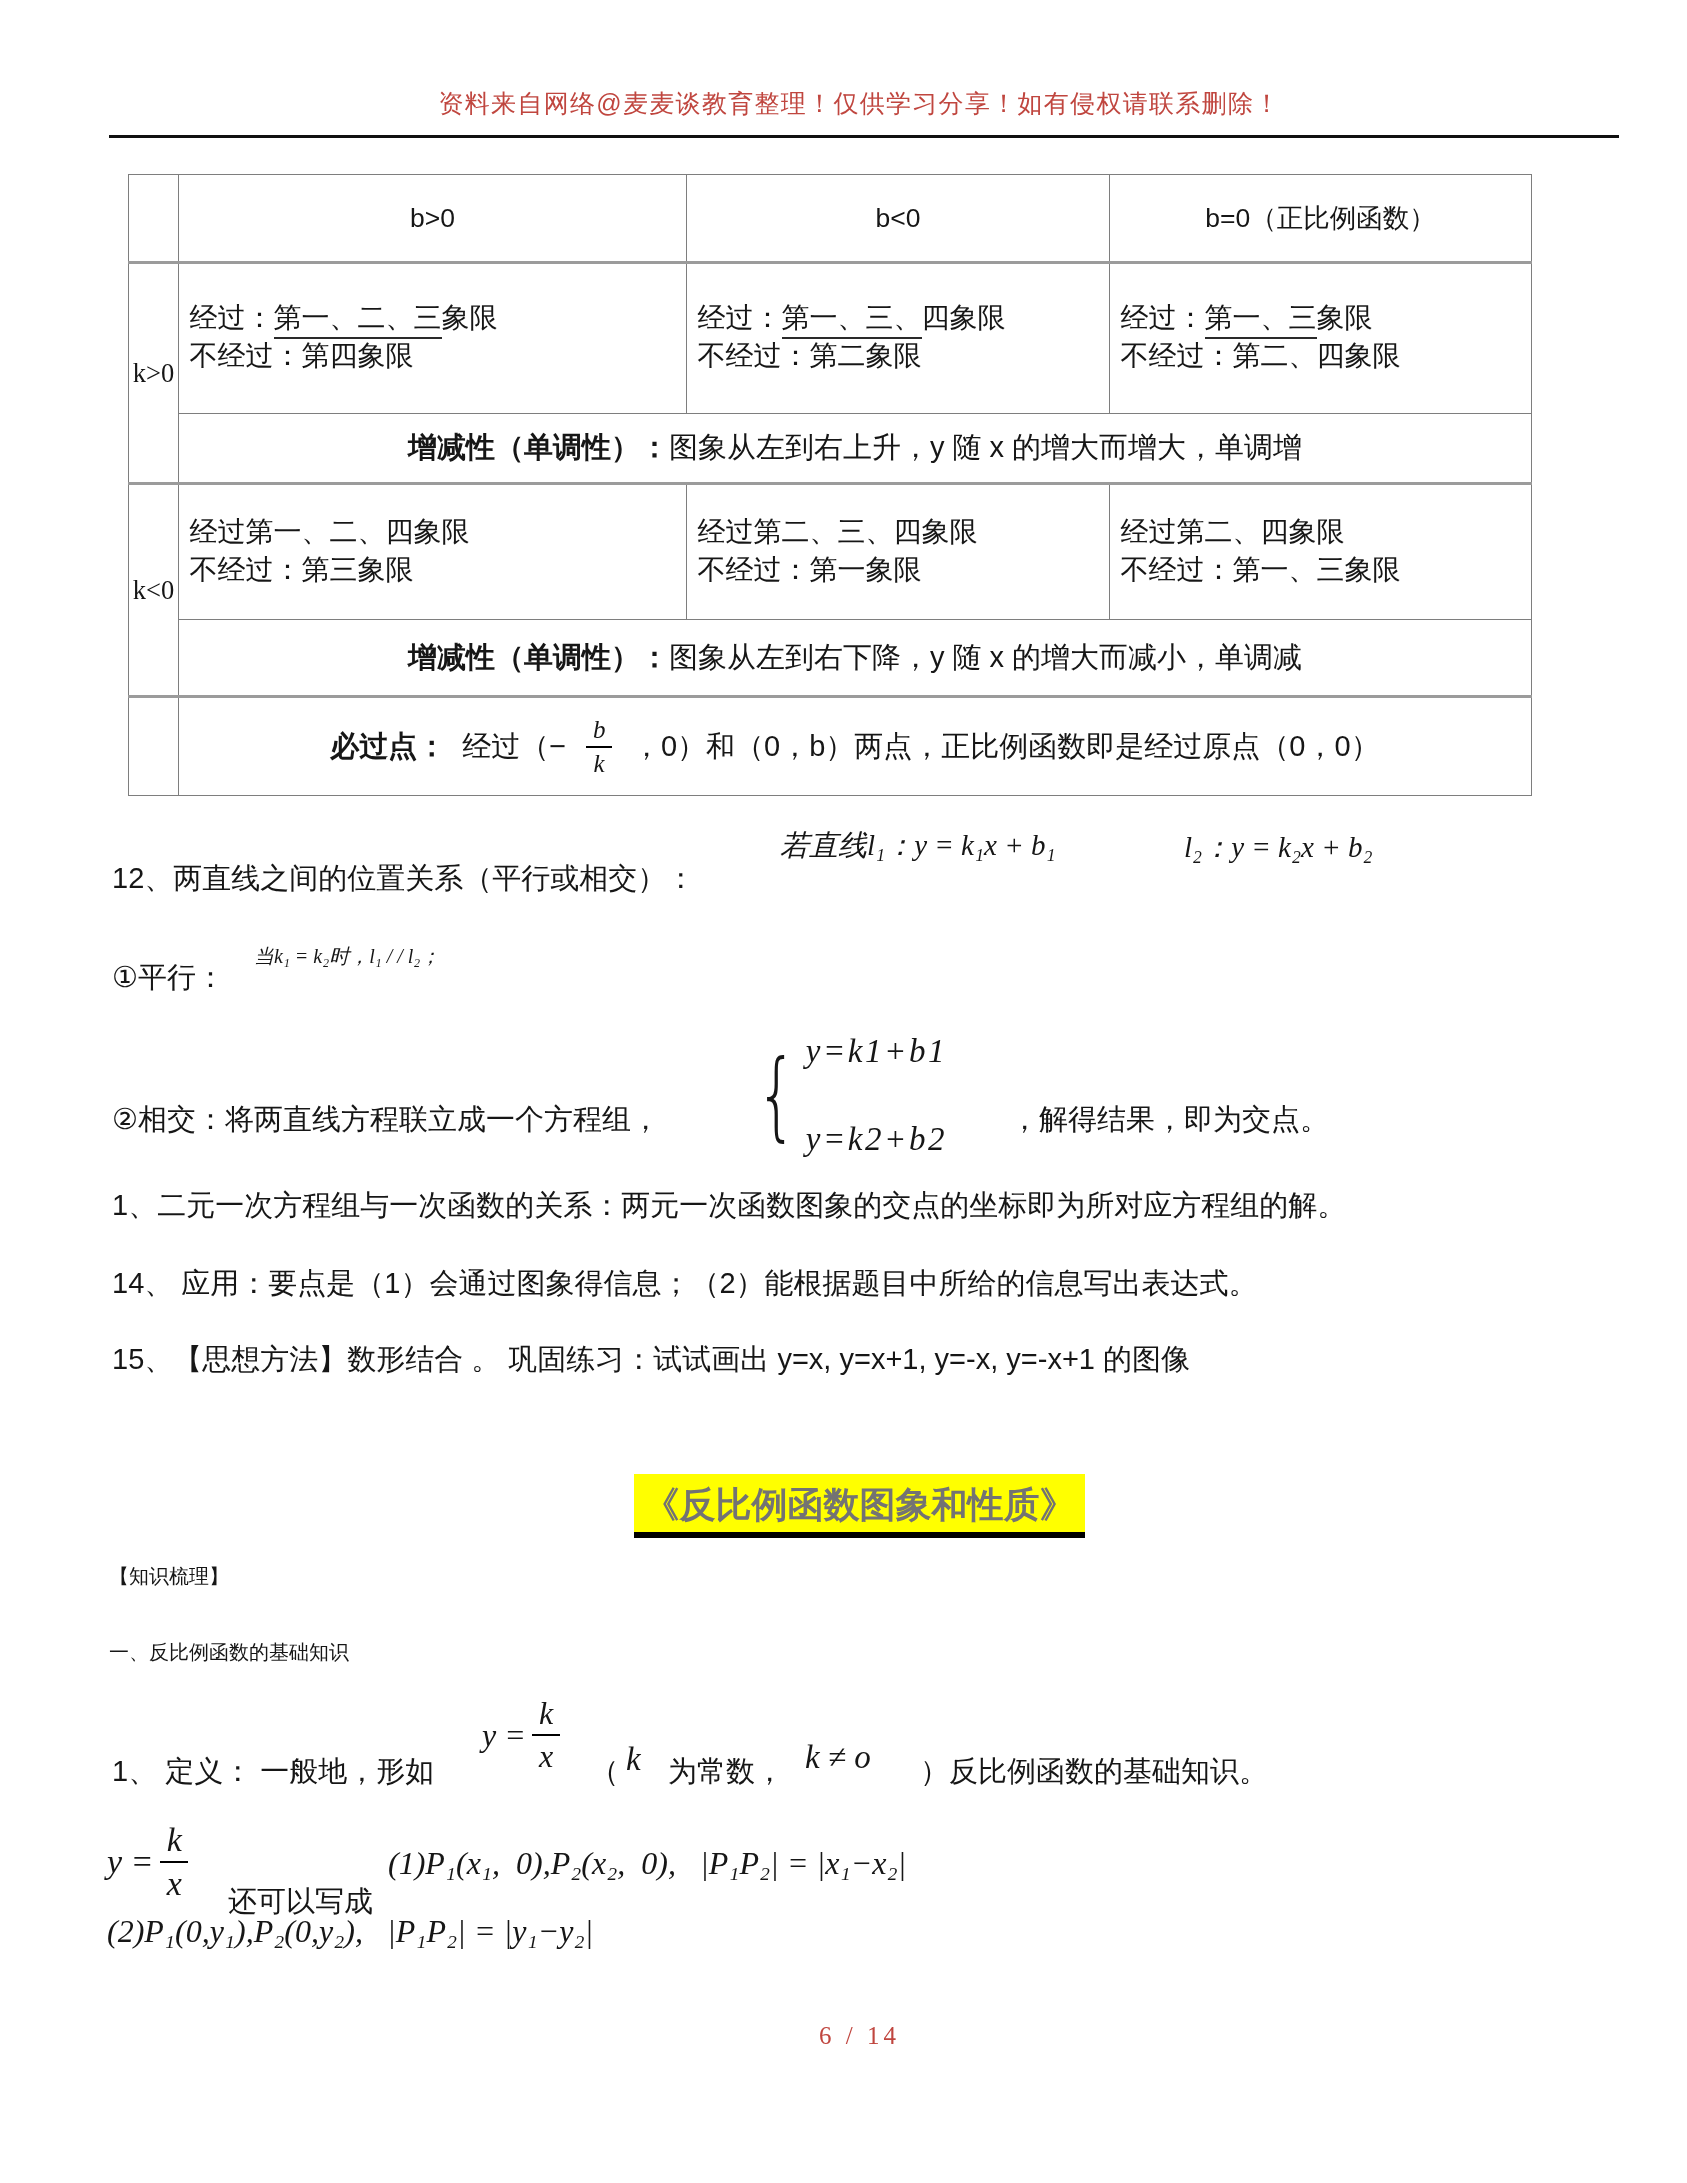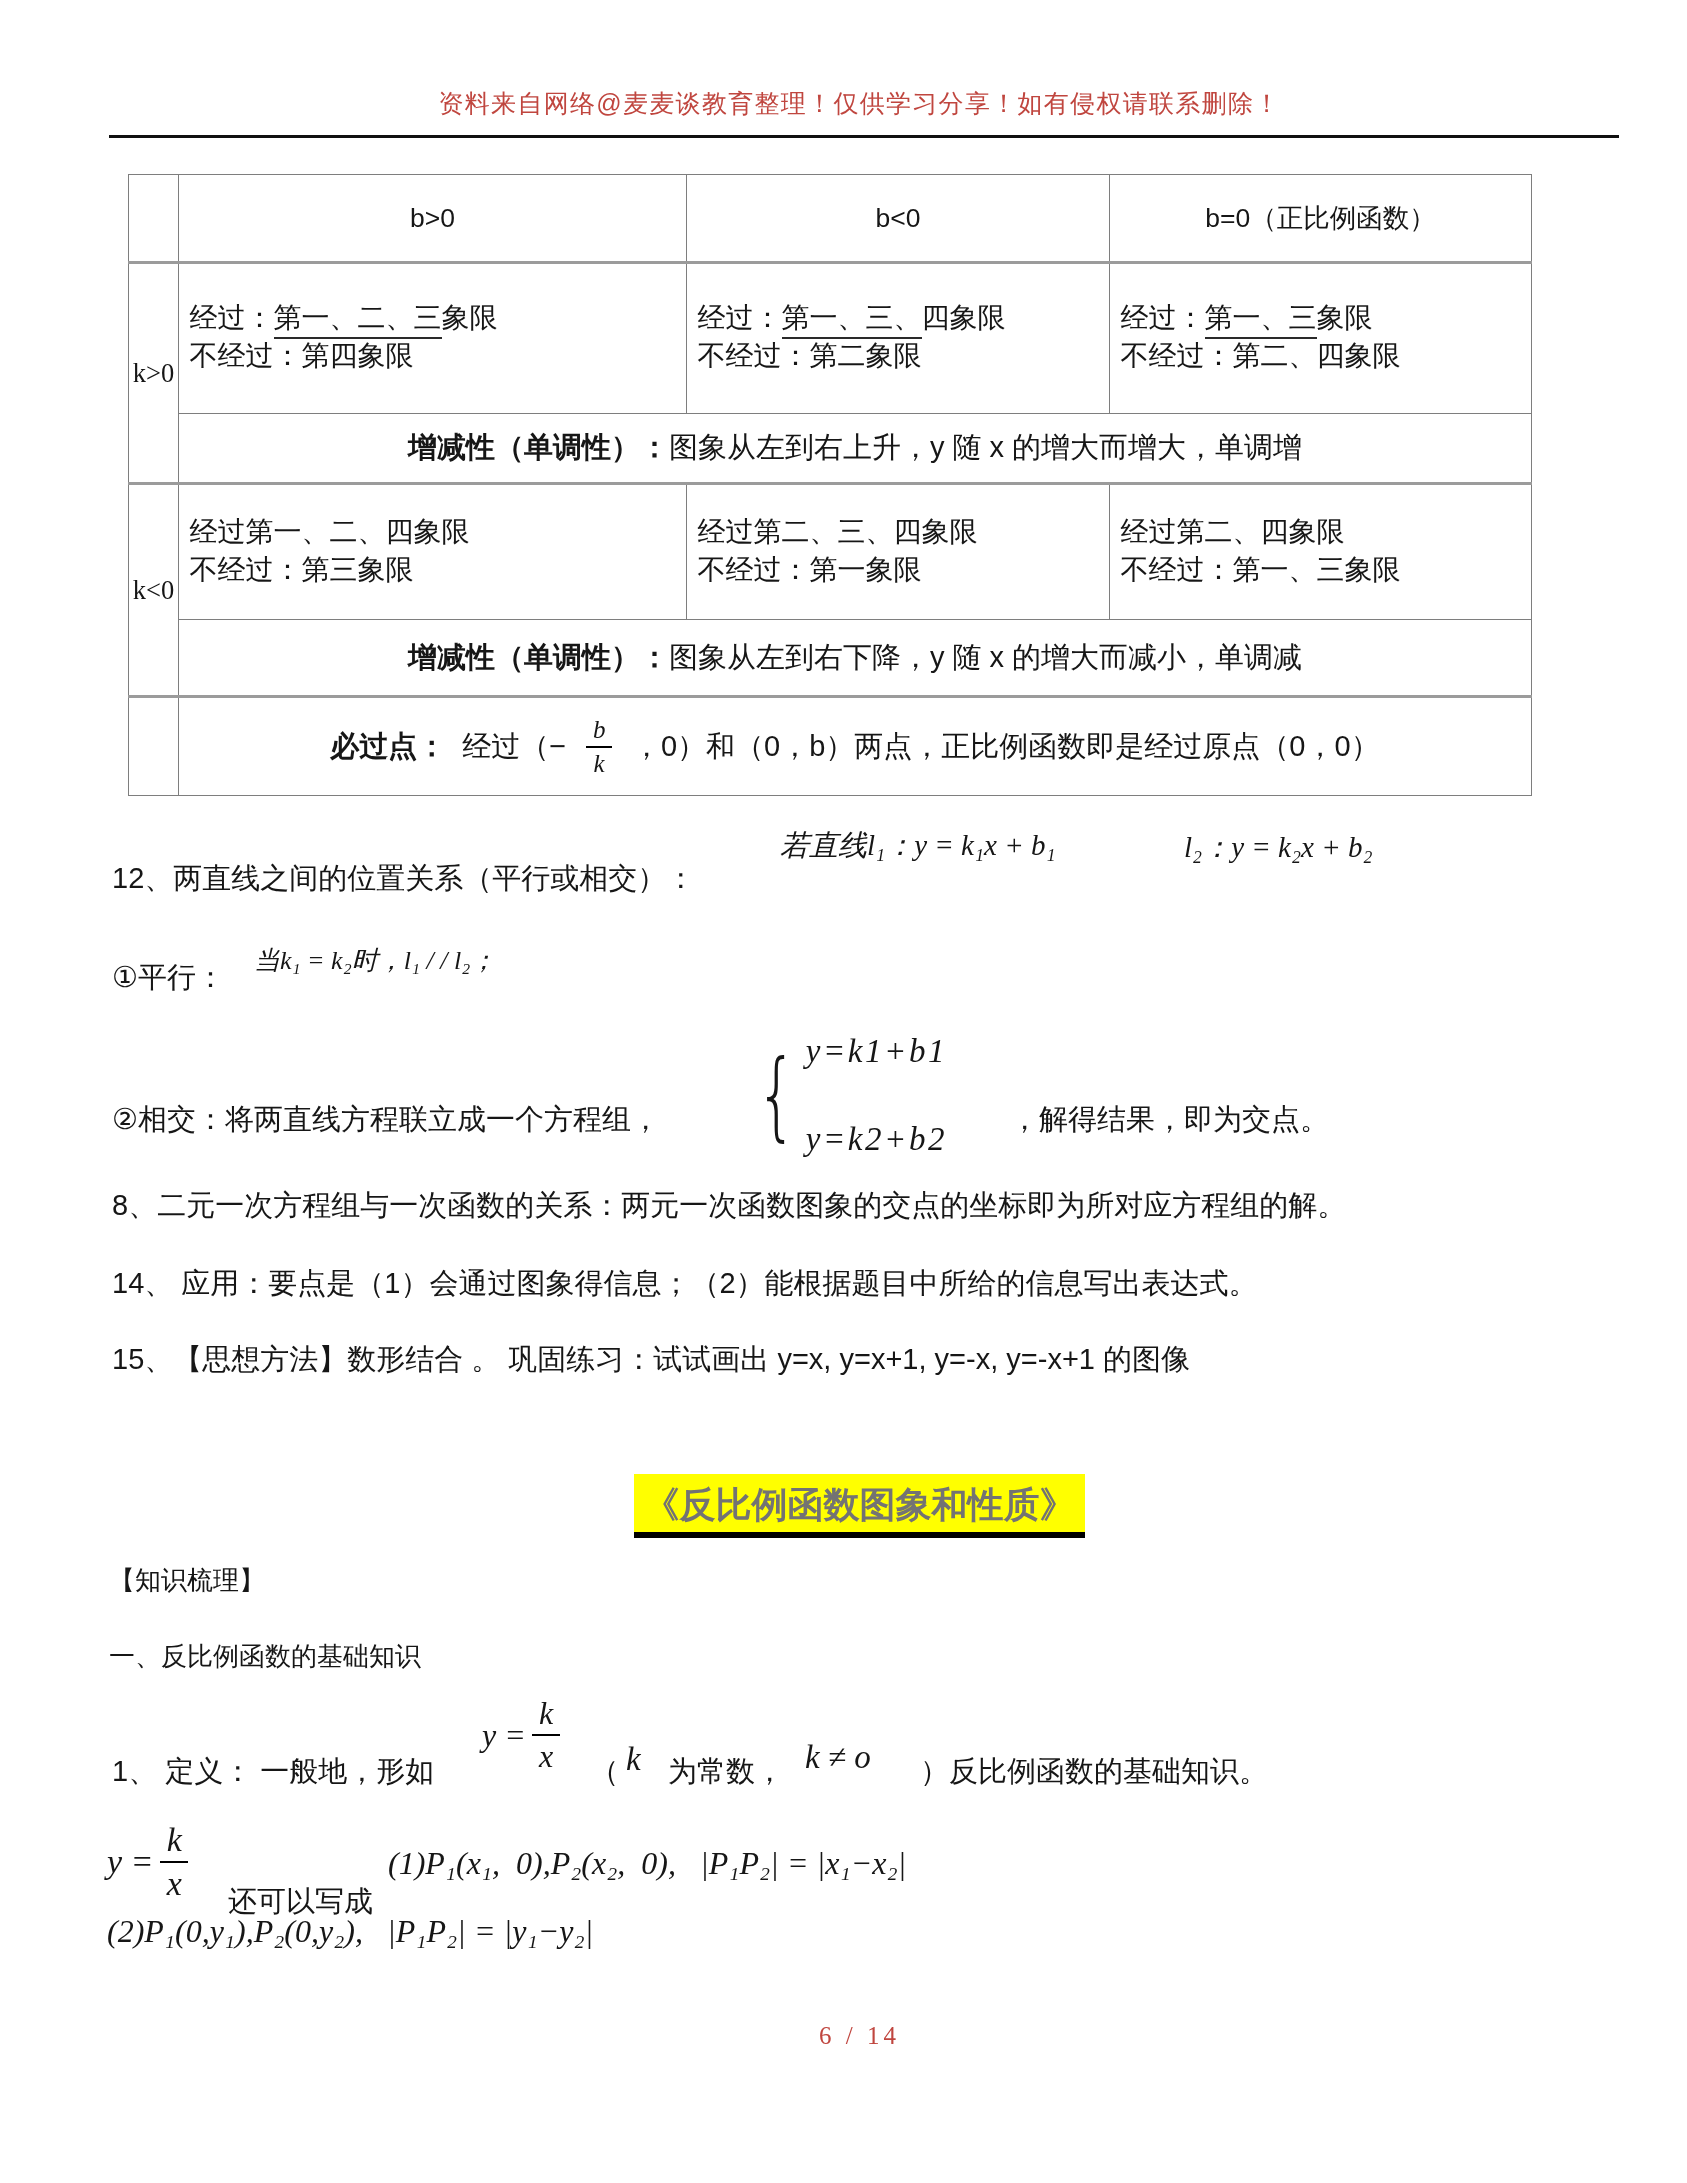--- a/index.html
+++ b/index.html
@@ -37,21 +37,21 @@
   .frac { display:inline-flex; flex-direction:column; align-items:center;
     font-family:"Liberation Serif","DejaVu Serif",serif; font-style:italic; vertical-align:middle; }
   .frac .num { border-bottom:2px solid #000; padding:0 6.6px 2px; }
   .frac .den { padding-top:2px; }
   .must .frac { font-size:25px; margin:0 4px; }
 
   
   .bline { font-size:29px; white-space:pre; }
   .formula { font-family:"Liberation Serif","DejaVu Serif",serif; font-style:italic; white-space:pre; }
   .f42 { font-size:29px; }
-  .f46 { font-size:26px; }
+  .f46 { font-size:20px; }
 
   .sys { display:flex; align-items:center; }
   .brace { font-size:87px; line-height:1; font-weight:300; transform:scaleX(.75) scaleY(1.1);
     font-family:"DejaVu Sans",sans-serif; margin-right:1.3px; font-style:normal; }
   .eqs .eq { font-size:33px; letter-spacing:2.6px; line-height:1.1; }
   .eqs .eq + .eq { margin-top:30px; }
 
   .sec-title-wrap { top:1474px; left:0; width:100%; text-align:center; }
   .sec-title { display:inline-block; background:var(--hl); color:#737373;
     font-size:36px; font-weight:bold; padding:6.6px 9.3px 2.6px; border-bottom:6.6px solid #000; }
@@ -165,21 +165,21 @@
     <span class="brace">{</span>
     <div class="eqs formula">
       <div class="eq">y=k1+b1</div>
       <div class="eq">y=k2+b2</div>
     </div>
   </div>
 
   <div class="abs bline" style="left:96px;top:1100px">②相交：将两直线方程联立成一个方程组，</div>
   <div class="abs bline" style="left:994px;top:1100px">，解得结果，即为交点。</div>
 
-  <div class="abs bline" style="left:96px;top:1186px">8、二元一次方程组与一次函数的关系：两元一次函数图象的交点的坐标即为所对应方程组的解。</div>
+  <div class="abs bline" style="left:96px;top:1186px">1、二元一次方程组与一次函数的关系：两元一次函数图象的交点的坐标即为所对应方程组的解。</div>
   <div class="abs bline" style="left:96px;top:1264px">14、 应用：要点是（1）会通过图象得信息；（2）能根据题目中所给的信息写出表达式。</div>
   <div class="abs bline" style="left:96px;top:1340px">15、【思想方法】数形结合 。 巩固练习：试试画出 y=x, y=x+1, y=-x, y=-x+1 的图像</div>
 
   <div class="abs sec-title-wrap">
     <span class="sec-title">《反比例函数图象和性质》</span>
   </div>
 
   <div class="abs f46" style="left:93px;top:1563px">【知识梳理】</div>
   <div class="abs f46" style="left:93px;top:1639px">一、反比例函数的基础知识</div>
 

